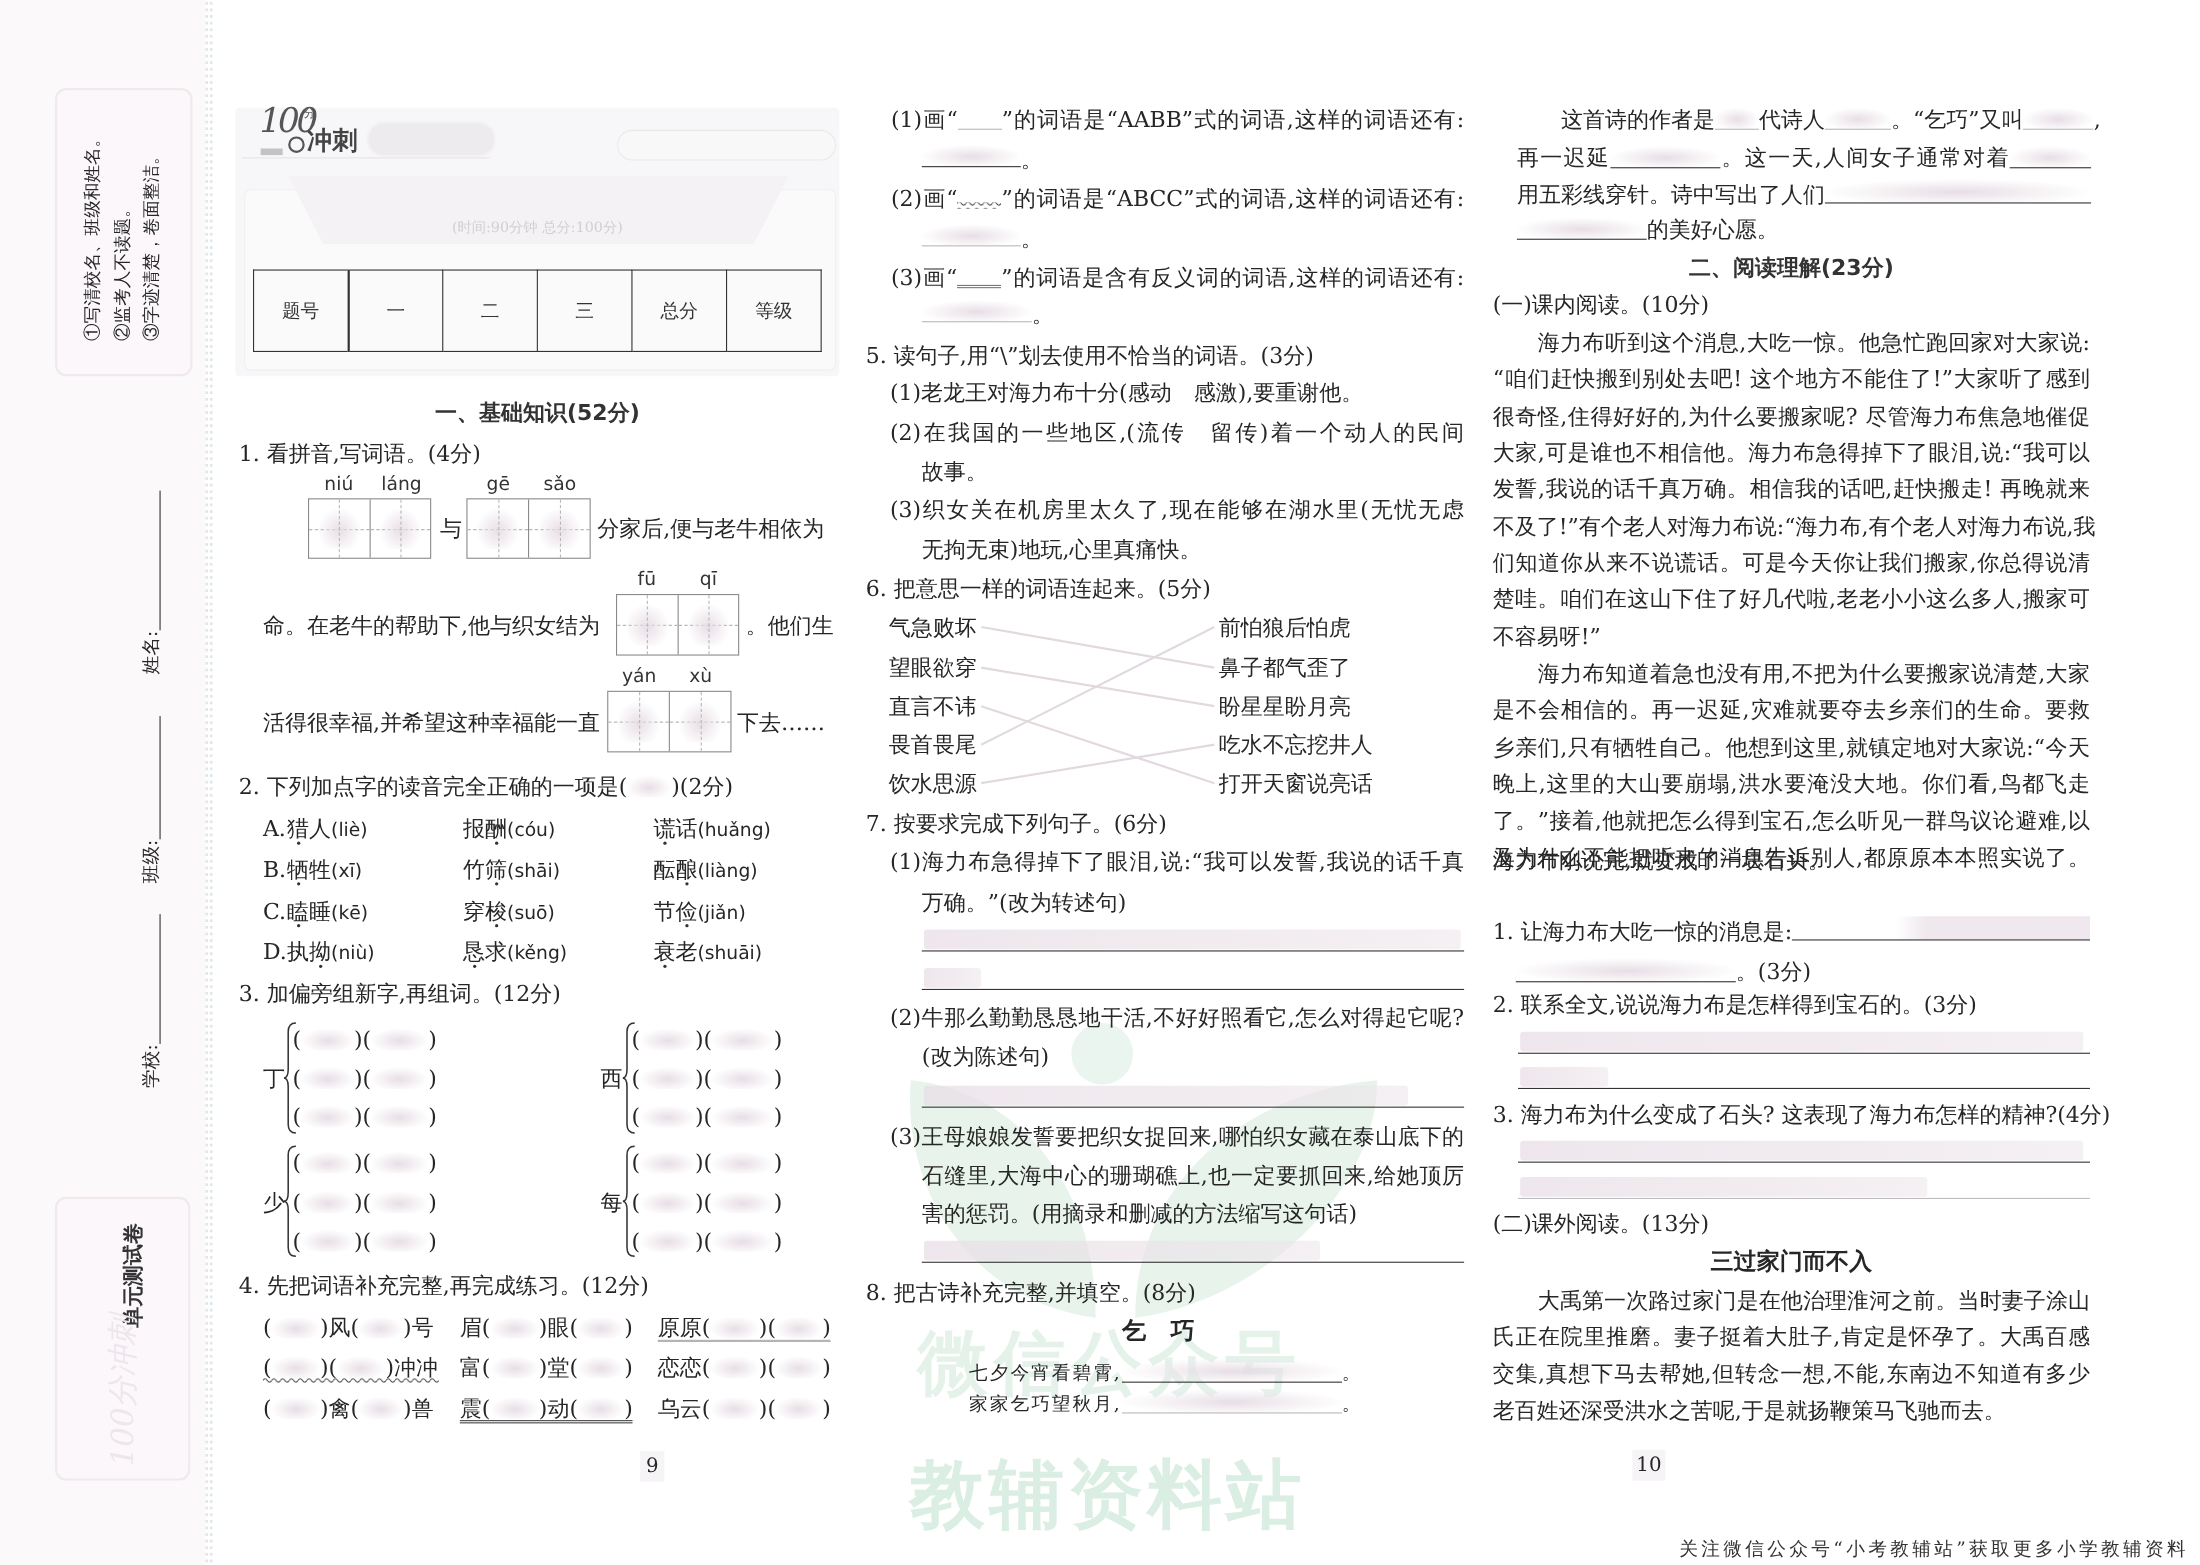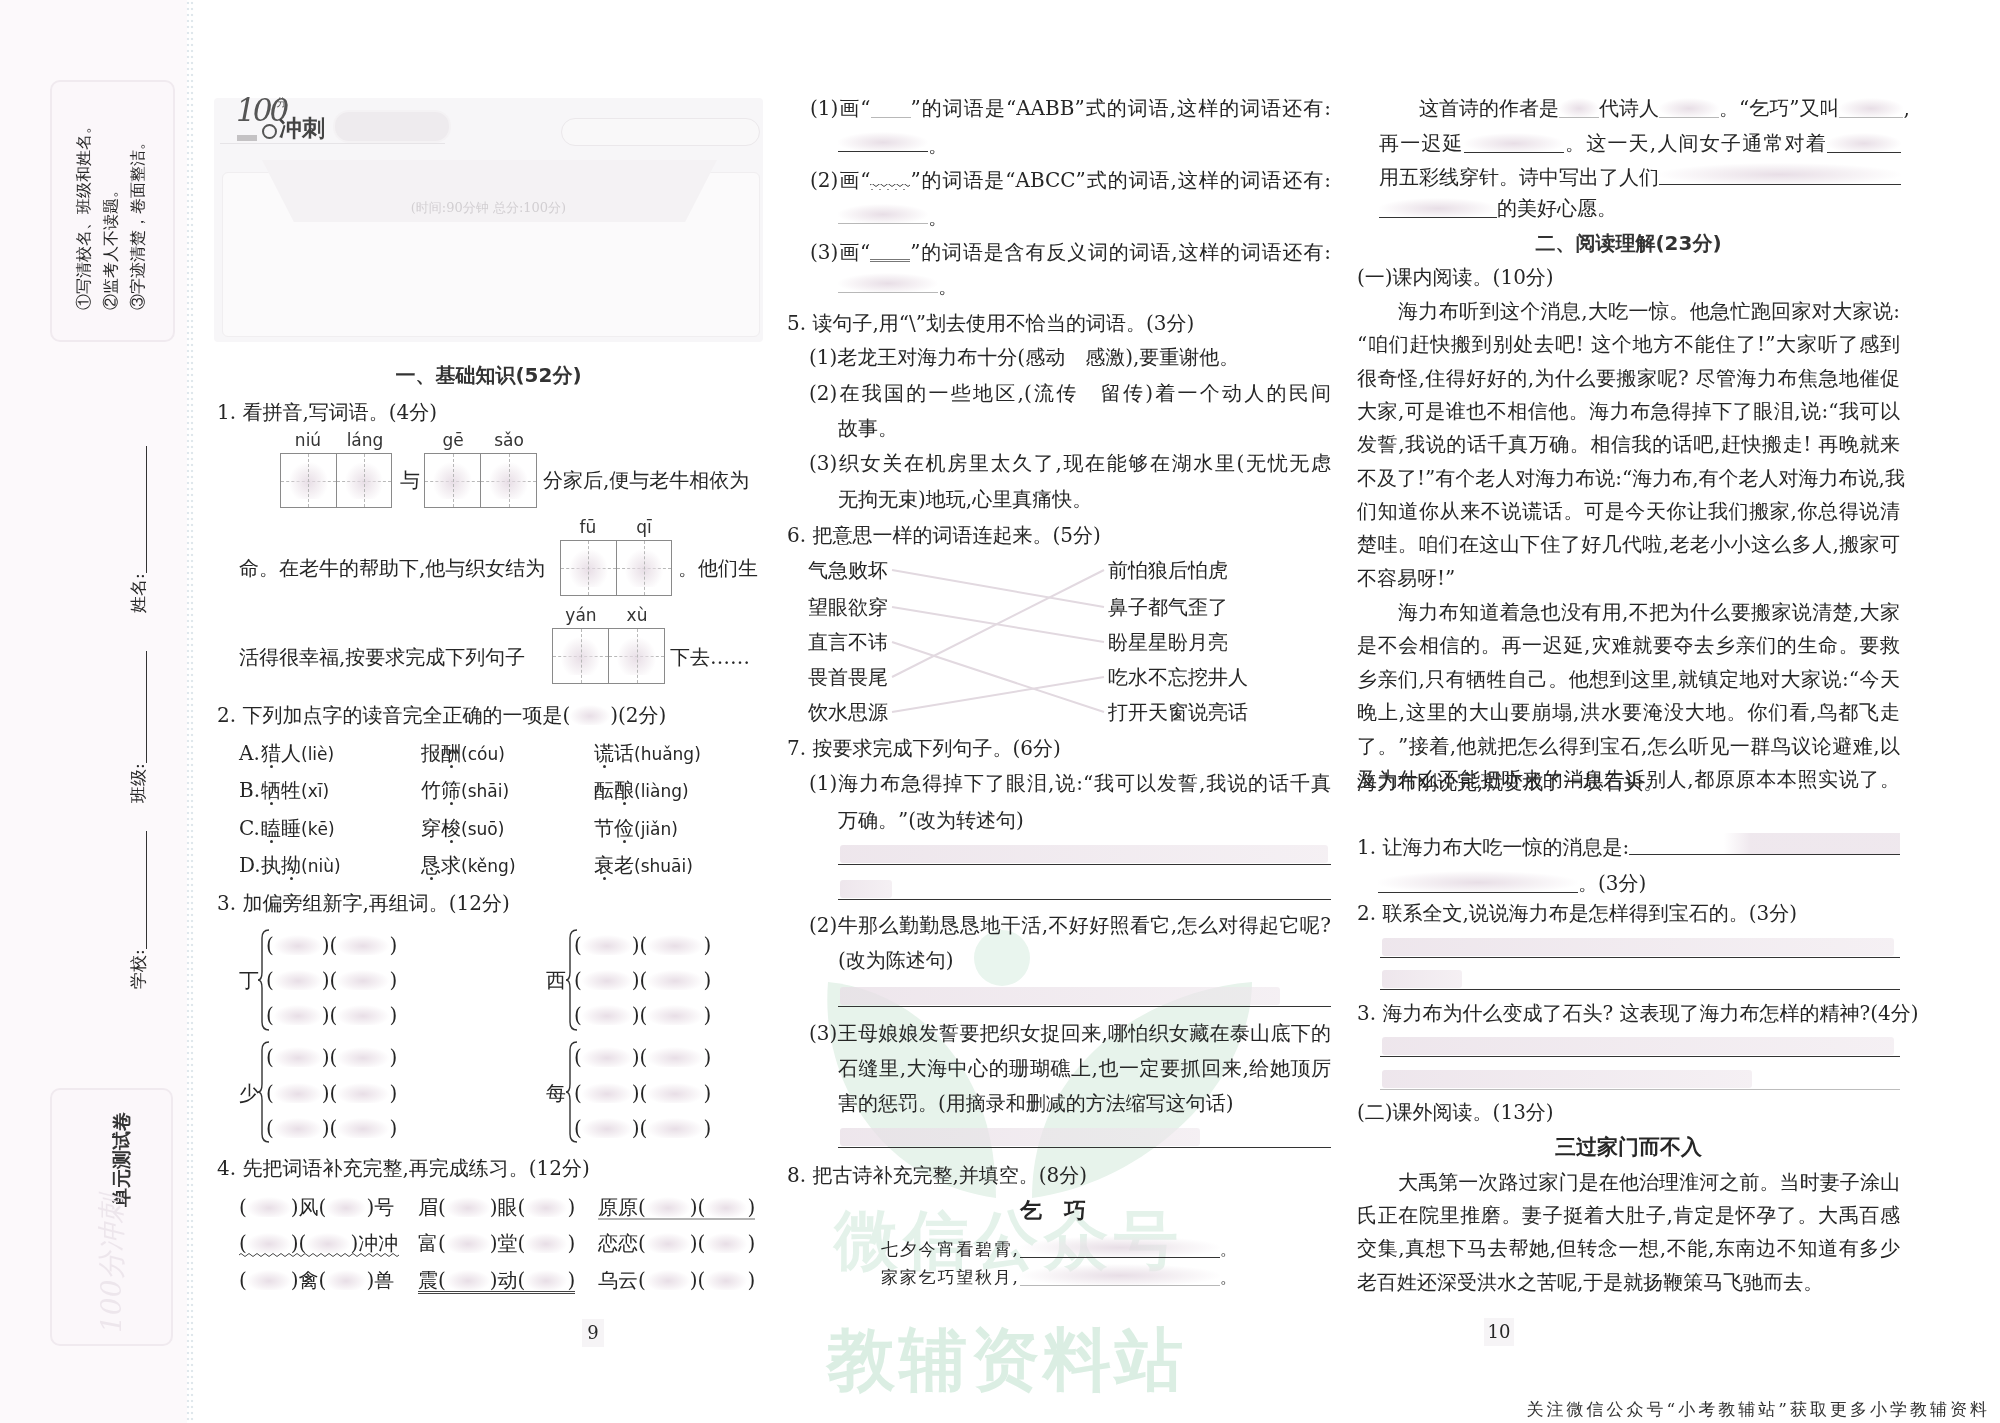--- a/index.html
+++ b/index.html
@@ -74,20 +74,28 @@
 <div class="a" style="left:237px;top:135px;width:20px;height:6px;background:#c4c2c4"></div>
 <div class="a" style="left:333px;top:110px;width:118px;height:33px;background:#eeebee;border:2px solid #f4f2f4;border-radius:16px"></div>
 <div class="a" style="left:220px;top:143px;width:225px;height:1px;background:#e6e4e7"></div>
 <div class="a" style="left:561px;top:118px;width:199px;height:28px;border:1.5px solid #ebe8eb;border-radius:14px;background:#f9f8f9"></div>
 <div class="a" style="left:222px;top:172px;width:538px;height:165px;background:#fbfafb;border:1px solid #f0eef0;border-radius:6px"></div>
 <div class="a" style="left:262px;top:160px;width:455px;height:62px;background:#f4f2f4;clip-path:polygon(0 0,100% 0,93% 100%,7% 100%)"></div>
 <div class="a" style="left:214px;top:199px;width:549px;text-align:center;font-size:13px;line-height:18px;color:#d2cfd2">(时间:90分钟  总分:100分)</div>
 
 <table class="score" style="left:230px;top:245px;width:517px;height:75px">
   <tbody>
+      <tr>
+    <td>题号</td>
+    <td>一</td>
+    <td>二</td>
+    <td>三</td>
+    <td>总分</td>
+    <td>等级</td>
+  </tr>
 </tbody>
   </table>
 
 <div class="a t sans bold" style="left:214px;top:361px;width:549px;text-align:center;color:#333">一、基础知识(52分)</div>
 
 <div class="a t" style="left:217px;top:398px">1. 看拼音,写词语。(4分)</div>
 <div class="py" style="left:278px;top:428px">niú</div>
 <div class="py" style="left:335px;top:428px">láng</div>
 <div class="py" style="left:423px;top:428px">gē</div>
 <div class="py" style="left:479px;top:428px">sǎo</div>
@@ -116,21 +124,21 @@
 <div class="box" style="left:560px;top:540px;width:112px;height:56px">
     <div class="cell">
       <div class="gh"></div>
     </div>
     <div class="cell">
       <div class="gh"></div>
     </div>
   </div>
 <div class="a t" style="left:678px;top:554px">。他们生</div>
 
-<div class="a t" style="left:239px;top:643px">活得很幸福,按要求完成下列句子</div>
+<div class="a t" style="left:239px;top:643px">活得很幸福,并希望这种幸福能一直</div>
 <div class="py" style="left:551px;top:603px">yán</div>
 <div class="py" style="left:607px;top:603px">xù</div>
 <div class="box" style="left:552px;top:628px;width:113px;height:56px">
     <div class="cell">
       <div class="gh"></div>
     </div>
     <div class="cell">
       <div class="gh"></div>
     </div>
   </div>

